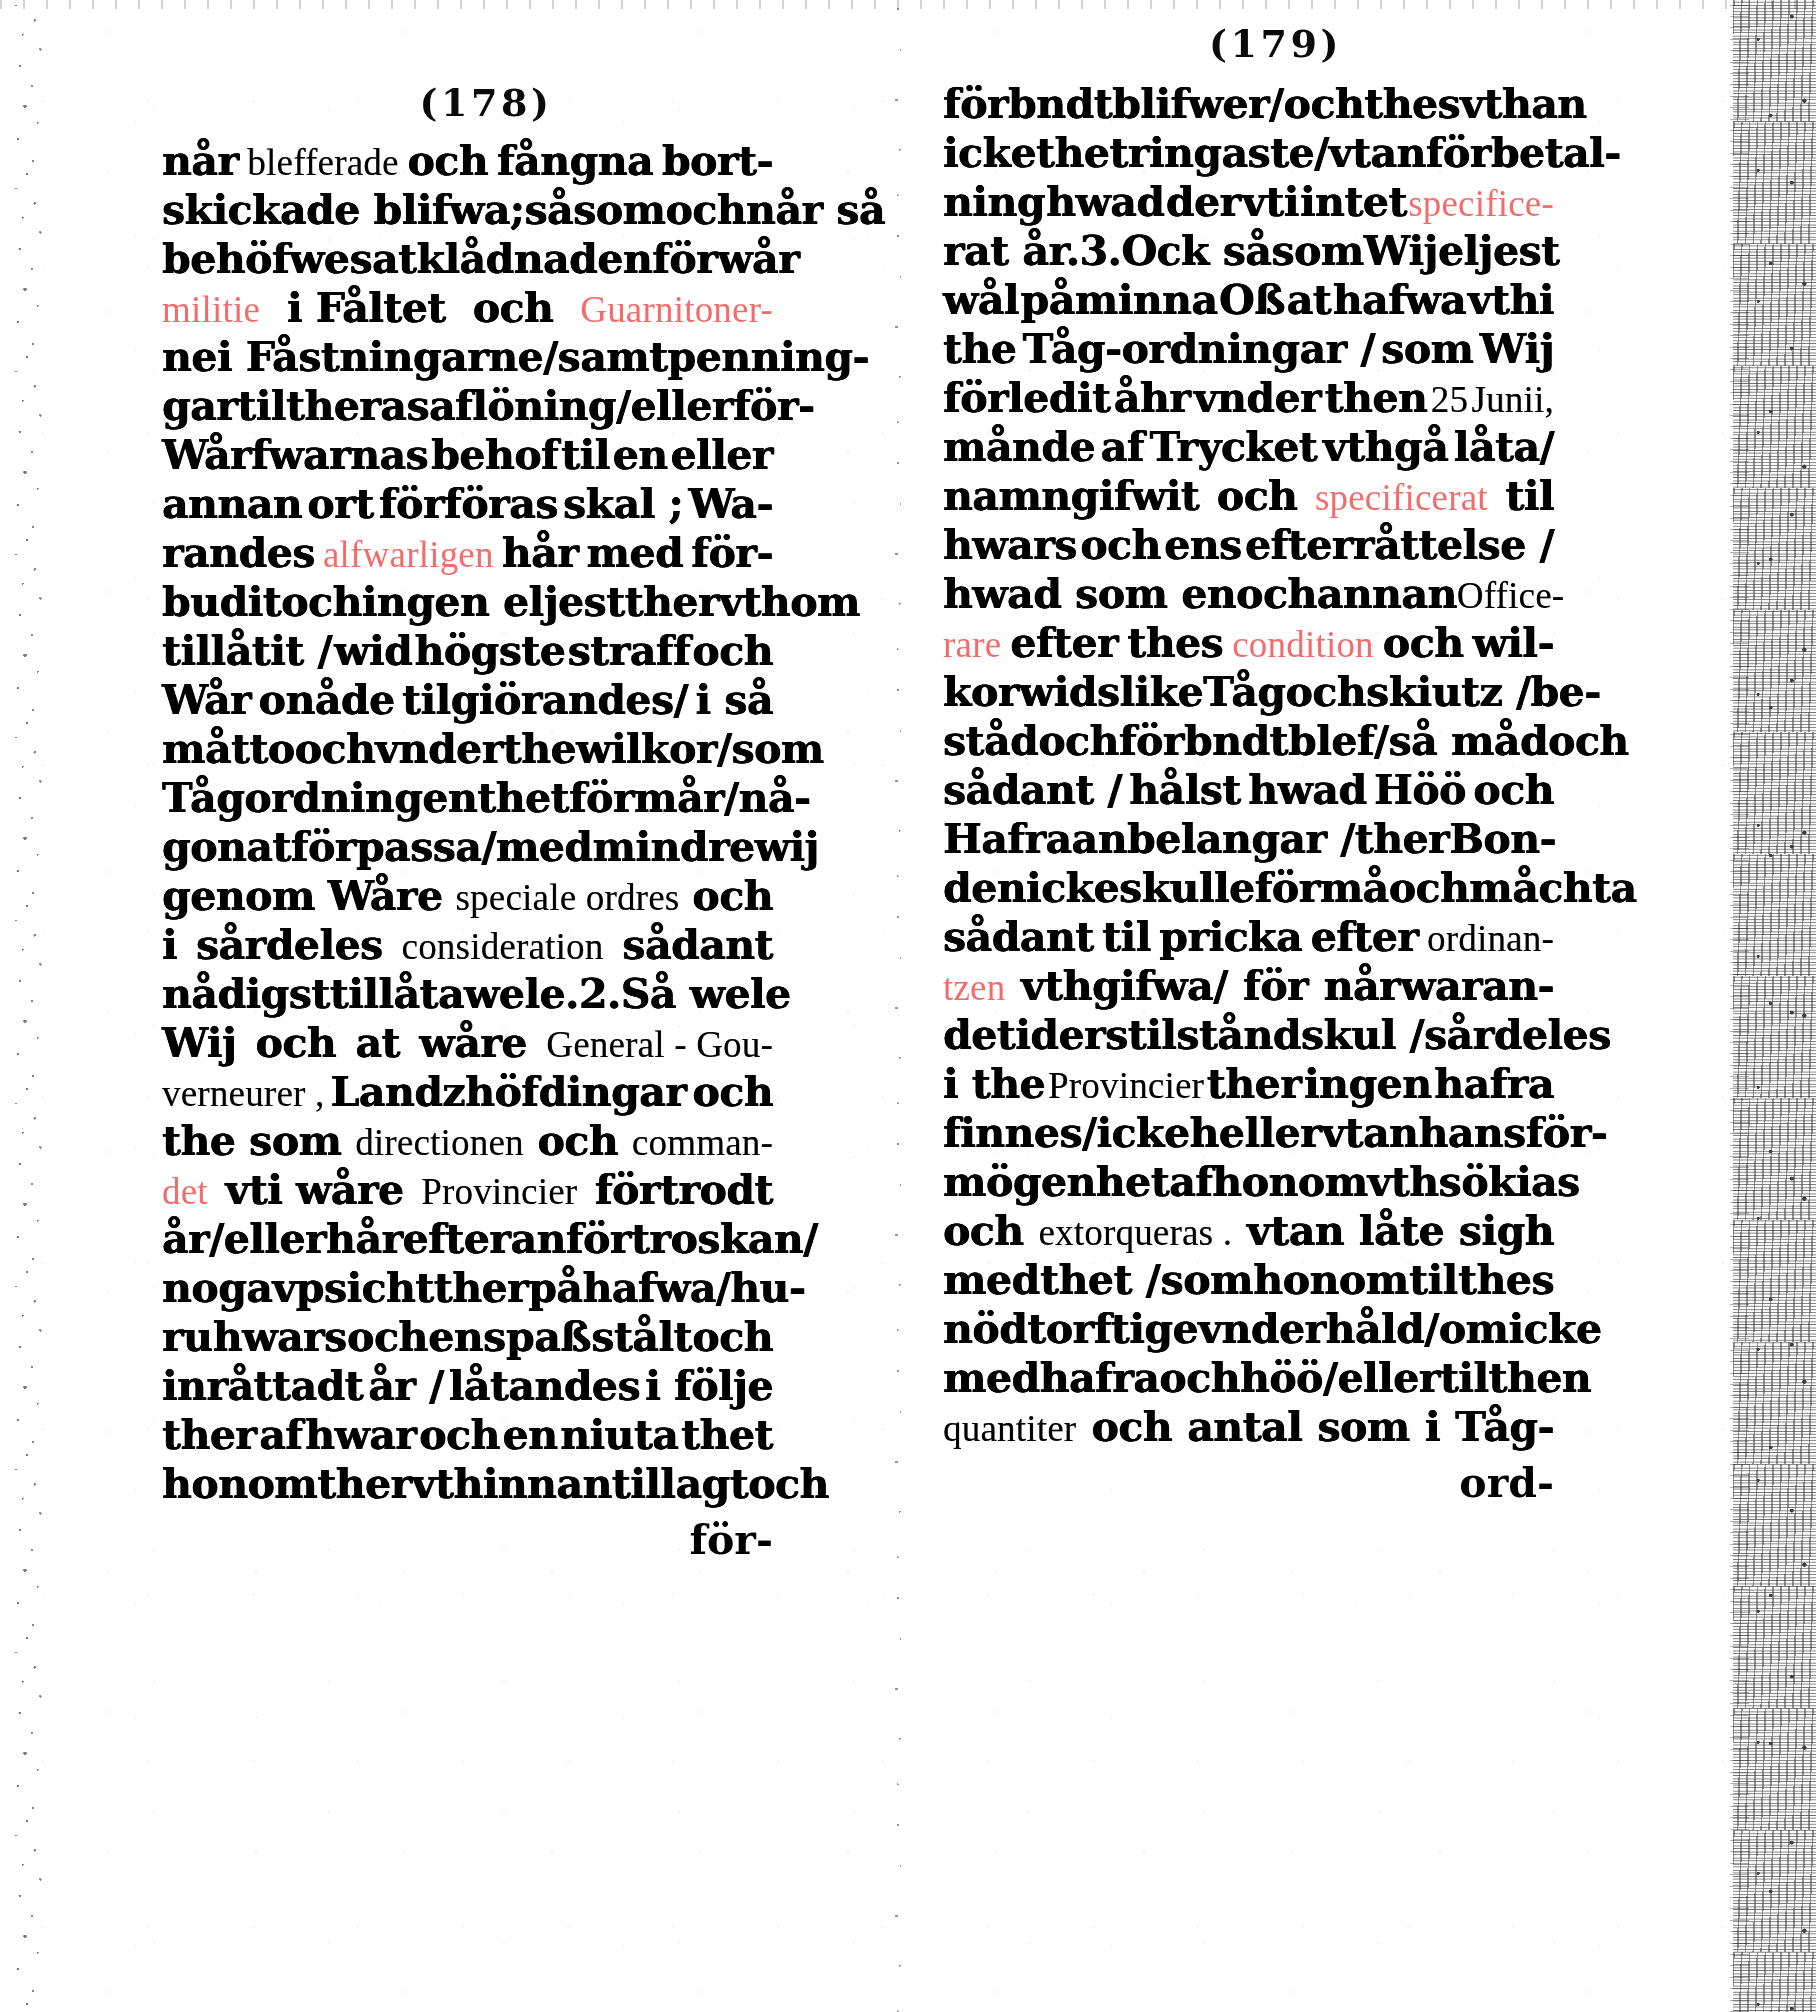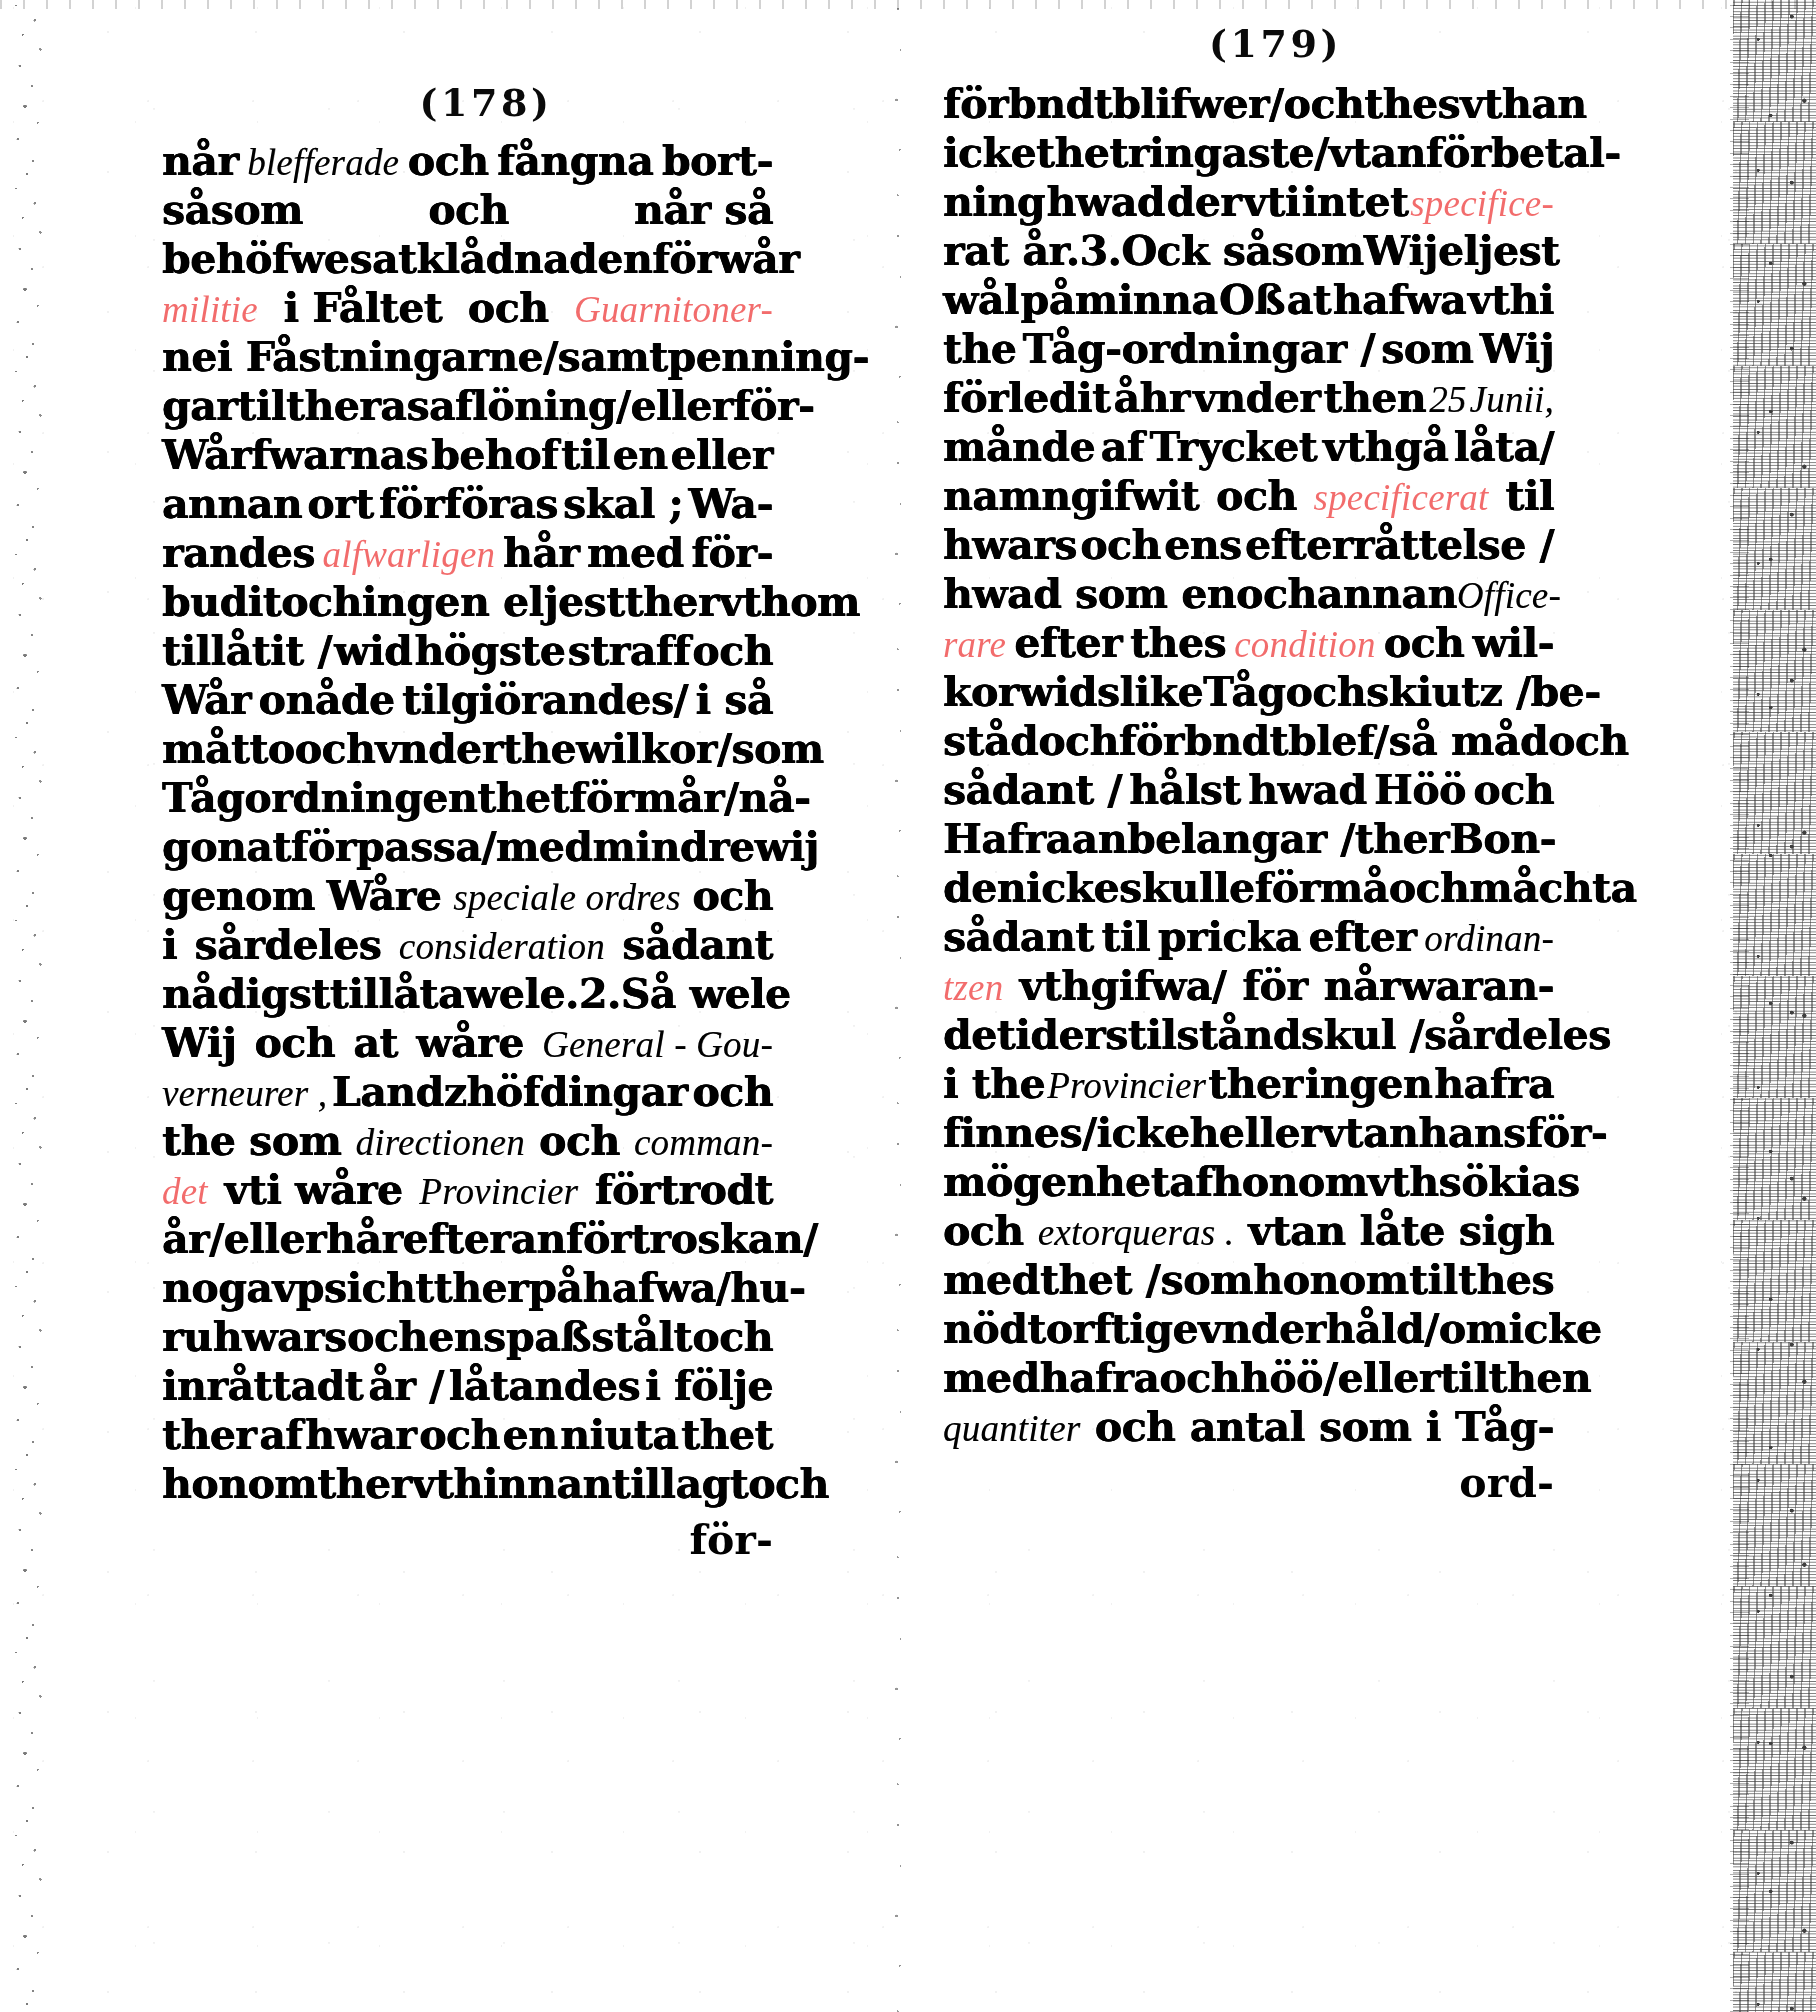--- a/index.html
+++ b/index.html
@@ -164,21 +164,20 @@
       -0.3px 0 0 rgba(0,0,0,.75),
       0 0.4px 0 rgba(0,0,0,.6);
   }
   
   .ro {
     font-family: "Liberation Serif", "DejaVu Serif", serif;
     font-weight: 400;
     font-size: 37px;
     letter-spacing: 0.2px;
     text-shadow: 0.3px 0 0 rgba(0,0,0,.5);
-    font-style: italic;
   }
   
   .ro.faint {
     color: #ef4444;
     opacity: .78;
     text-shadow: none;
   }
 
   
   .line.just {
@@ -231,20 +230,21 @@
       <div class="folio">(178)</div>
       <div class="textblock">
           <div class="line just">
             <span class="w fr">når</span>
             <span class="w ro">blefferade</span>
             <span class="w fr">och</span>
             <span class="w fr">fångna</span>
             <span class="w fr">bort-</span>
           </div>
           <div class="line just">
+            <span class="w fr">skickade blifwa;</span>
             <span class="w fr">såsom</span>
             <span class="w fr">och</span>
             <span class="w fr">når så</span>
           </div>
           <div class="line just">
             <span class="w fr">behöfwes</span>
             <span class="w fr">at</span>
             <span class="w fr">klådnaden</span>
             <span class="w fr">för</span>
             <span class="w fr">wår</span>

